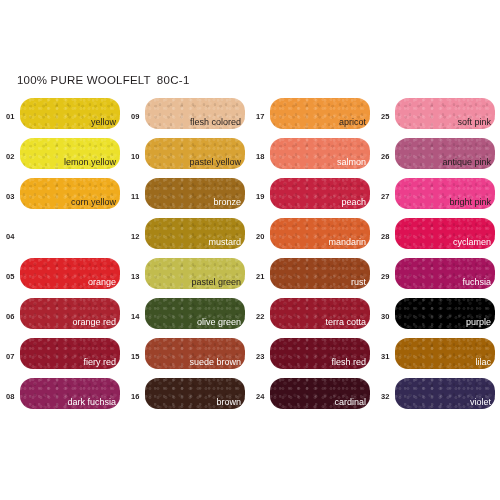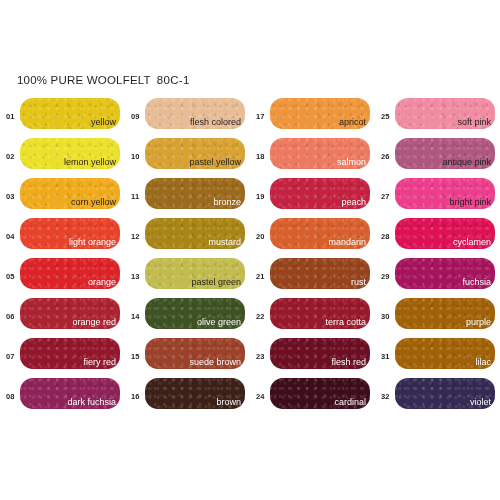--- a/index.html
+++ b/index.html
@@ -130,23 +130,20 @@
           </div>
         </div>
         <div class="swatch-row">
           <div class="swatch-num">03</div>
           <div class="swatch" style="background-color: rgb(240, 171, 28);">
             <div class="swatch-label lbl-dark">corn yellow</div>
           </div>
         </div>
         <div class="swatch-row">
           <div class="swatch-num">04</div>
-          <div class="swatch" style="background-color: rgb(232, 67, 42);">
-            <div class="swatch-label lbl-light">light orange</div>
-          </div>
         </div>
         <div class="swatch-row">
           <div class="swatch-num">05</div>
           <div class="swatch" style="background-color: rgb(221, 35, 40);">
             <div class="swatch-label lbl-light">orange</div>
           </div>
         </div>
         <div class="swatch-row">
           <div class="swatch-num">06</div>
           <div class="swatch" style="background-color: rgb(171, 35, 48);">
@@ -292,21 +289,21 @@
           </div>
         </div>
         <div class="swatch-row">
           <div class="swatch-num">29</div>
           <div class="swatch" style="background-color: rgb(166, 20, 94);">
             <div class="swatch-label lbl-light">fuchsia</div>
           </div>
         </div>
         <div class="swatch-row">
           <div class="swatch-num">30</div>
-          <div class="swatch" style="background-color: #a16207;">
+          <div class="swatch" style="background-color: #000000;">
             <div class="swatch-label lbl-light">purple</div>
           </div>
         </div>
         <div class="swatch-row">
           <div class="swatch-num">31</div>
           <div class="swatch" style="background-color: #a16207;">
             <div class="swatch-label lbl-light">lilac</div>
           </div>
         </div>
         <div class="swatch-row">

